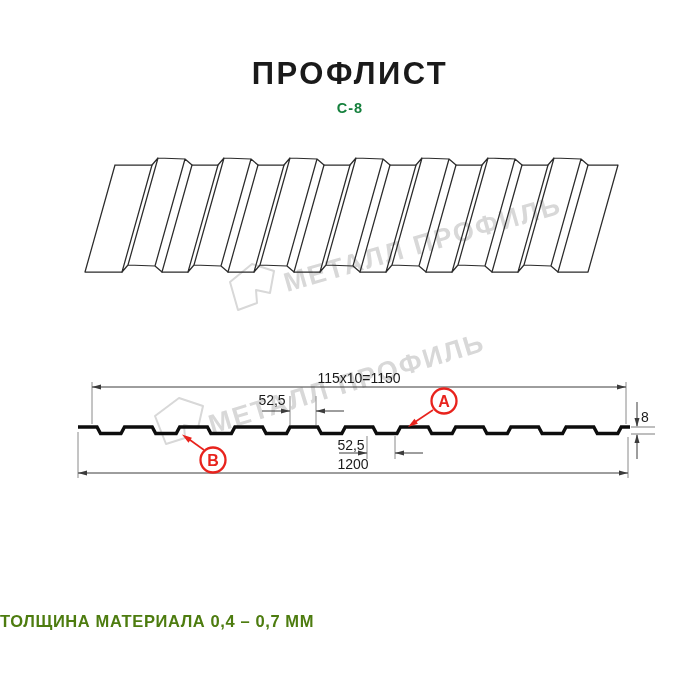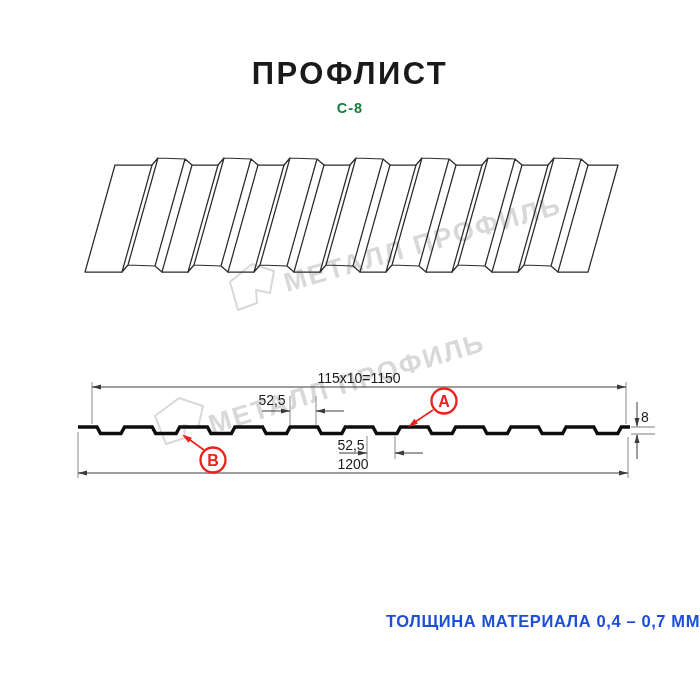--- a/index.html
+++ b/index.html
@@ -16,22 +16,22 @@
   }
   .page-title{
     position:absolute;top:56px;left:0;right:0;text-align:center;
     font-size:31px;font-weight:bold;letter-spacing:2.5px;color:var(--ink);
   }
   .page-subtitle{
     position:absolute;top:100px;left:0;right:0;text-align:center;
     font-size:14.5px;font-weight:bold;letter-spacing:1px;color:#15803d;
   }
   .page-footer{
-    position:absolute;top:612px;left:0;right:0;text-align:right;
-    font-size:16.5px;font-weight:bold;letter-spacing:0.6px;color:#1d4ed8;
+    position:absolute;top:612px;left:0;right:0;text-align:left;
+    font-size:16.5px;font-weight:bold;letter-spacing:0.6px;color:#4d7c0f;
   }
   svg.drawing{position:absolute;top:0;left:0;}
   .line3d{fill:none;stroke:#2b2b2b;stroke-width:1.25;stroke-linejoin:round;stroke-linecap:round;}
   .profile-thick{fill:none;stroke:#0d0d0d;stroke-width:3.4;stroke-linejoin:miter;}
   .dim{stroke:var(--dimline);stroke-width:1;fill:none;}
   .ext{stroke:var(--extline);stroke-width:1;fill:none;}
   .ref8{stroke:#a9a9a9;stroke-width:1.4;fill:none;}
   .dimhead{fill:var(--dimline);stroke:none;}
   .dimtext{fill:var(--ink);font-size:14px;font-family:"Liberation Sans",sans-serif;}
   .red-stroke{stroke:var(--accent);stroke-width:2.3;fill:none;}

